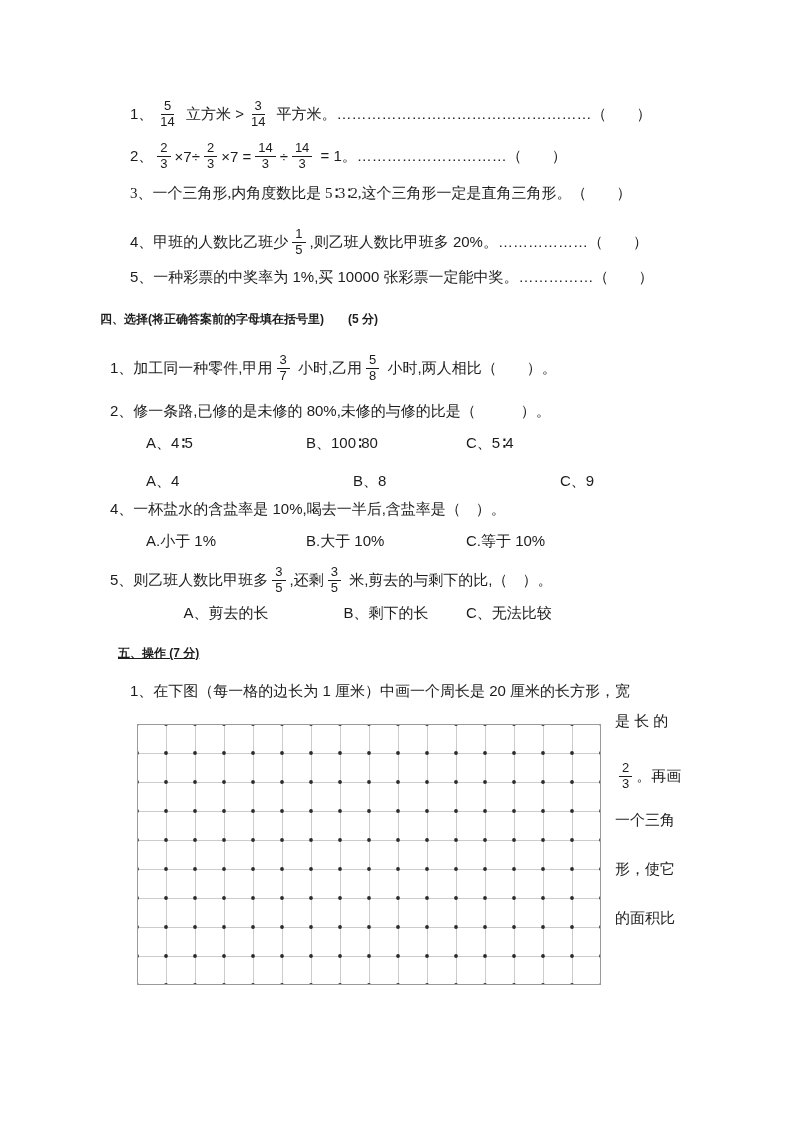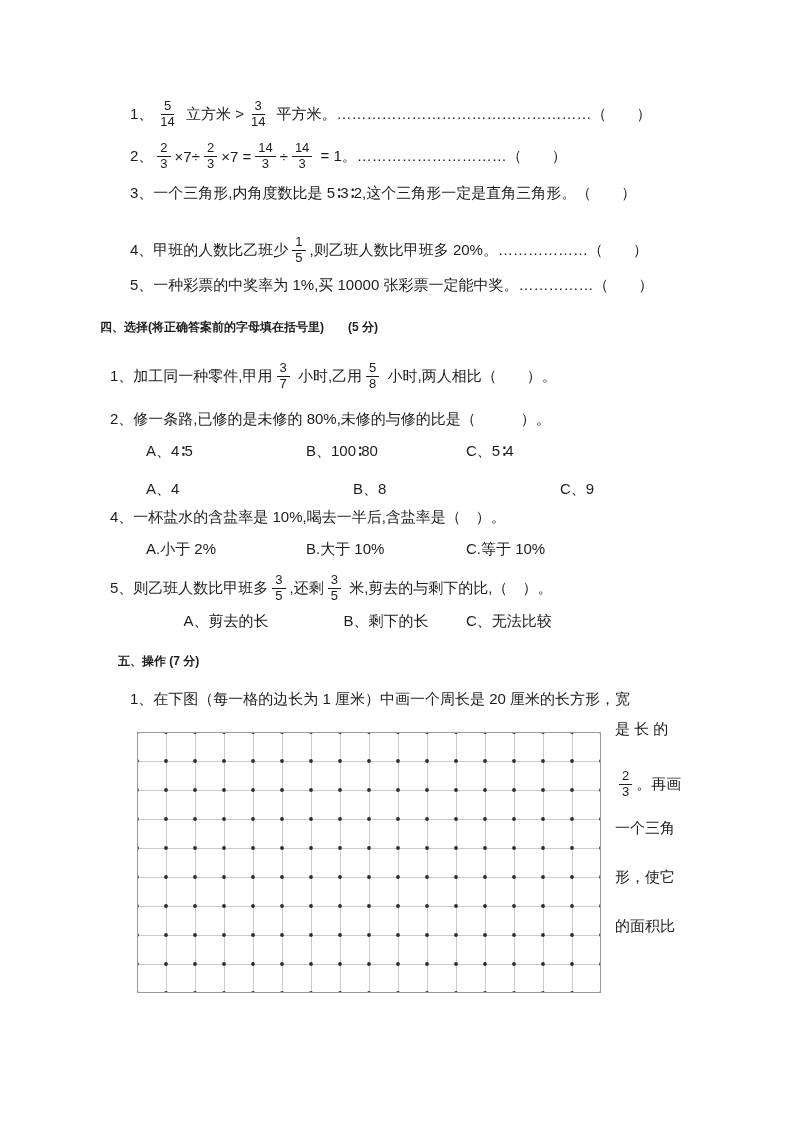--- a/index.html
+++ b/index.html
@@ -22,21 +22,21 @@
   .frac .fd { display:block; padding:0 3px; }
 
   
   .fline { display:flex; align-items:center; min-height:36px; }
   .fline .t { white-space:pre; }
   .pline { line-height:22px; white-space:pre; }
 
   .judge .fline, .judge .pline { padding-left:30px; }
   .jq1 { margin-bottom:6px; }
   .jq2 { margin-bottom:8px; }
-  .jq3 { margin-bottom:28px; }
+  .jq3 { margin-bottom:20px;font-family:Liberation Serif, serif; }
   .jq4 { margin-bottom:6px; }
   .jq5 { margin-bottom:20px; }
 
   .sec-header { font-weight:bold; font-size:12px; line-height:22px; white-space:pre; }
   .choice-header { margin-bottom:20px; }
 
   .choice .q { padding-left:10px; }
   .opts { display:flex; padding-left:46px; line-height:22px; }
   .opts .opt { width:160px; white-space:pre; }
   .opts .opt:last-child { width:auto; }
@@ -45,21 +45,21 @@
   .opts1 { margin-bottom:26px; }
   .cq2 { margin-bottom:10px; }
   .opts2 { margin-bottom:16px; }
   .cq3 { margin-bottom:12px; }
   .opts3 { margin-bottom:6px;gap:47px; }
   .cq4 { margin-bottom:10px; }
   .opts4 { margin-bottom:10px; }
   .cq5 { margin-bottom:4px; }
   .opts5 { margin-bottom:18px;text-align:center; }
 
-  .op-header { padding-left:18px; margin-bottom:16px; }
+  .op-header { padding-left:18px; margin-bottom:16px;text-decoration:underline; }
   .op-intro { padding-left:30px; margin-bottom:8px; }
 
   .op-row { display:flex; align-items:flex-start; }
   .grid-wrap { margin-left:37px; margin-top:14px; }
   .side { margin-left:14px; width:92px; }
   .side .sline { line-height:22px; margin-bottom:27px; white-space:pre; }
   .side .fline { min-height:34px; margin-bottom:16px; }
 </style>
 </head>
 <body>
@@ -148,21 +148,21 @@
     </div>
 
     <div class="opts opts3">
       <span class="opt">A、4</span>
       <span class="opt">B、8</span>
       <span class="opt">C、9</span>
     </div>
 
     <div class="pline q cq4">4、一杯盐水的含盐率是 10%,喝去一半后,含盐率是（　）。</div>
     <div class="opts opts4">
-      <span class="opt">A.小于 2%</span>
+      <span class="opt">A.小于 1%</span>
       <span class="opt">B.大于 10%</span>
       <span class="opt">C.等于 10%</span>
     </div>
 
     <div class="fline q cq5">
       <span class="t">5、</span>
       <span class="t">则乙班人数比甲班多</span>
       <span class="frac">
           <span class="fn">3</span>
           <span class="fd">5</span>

